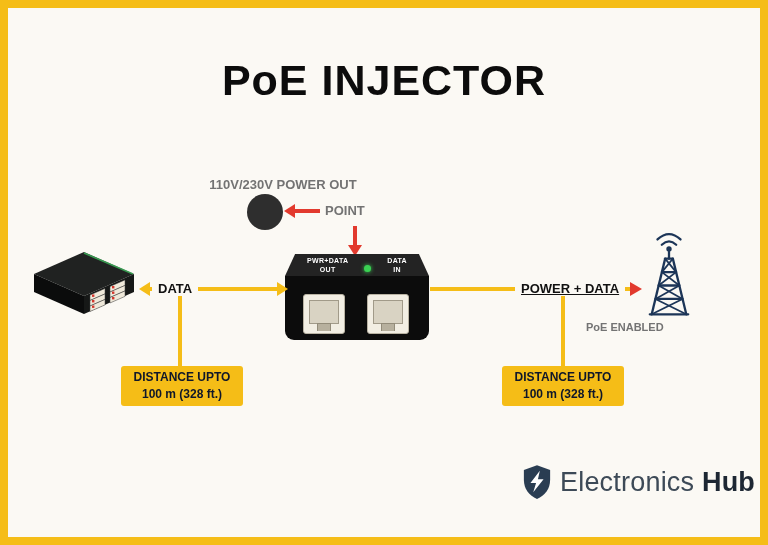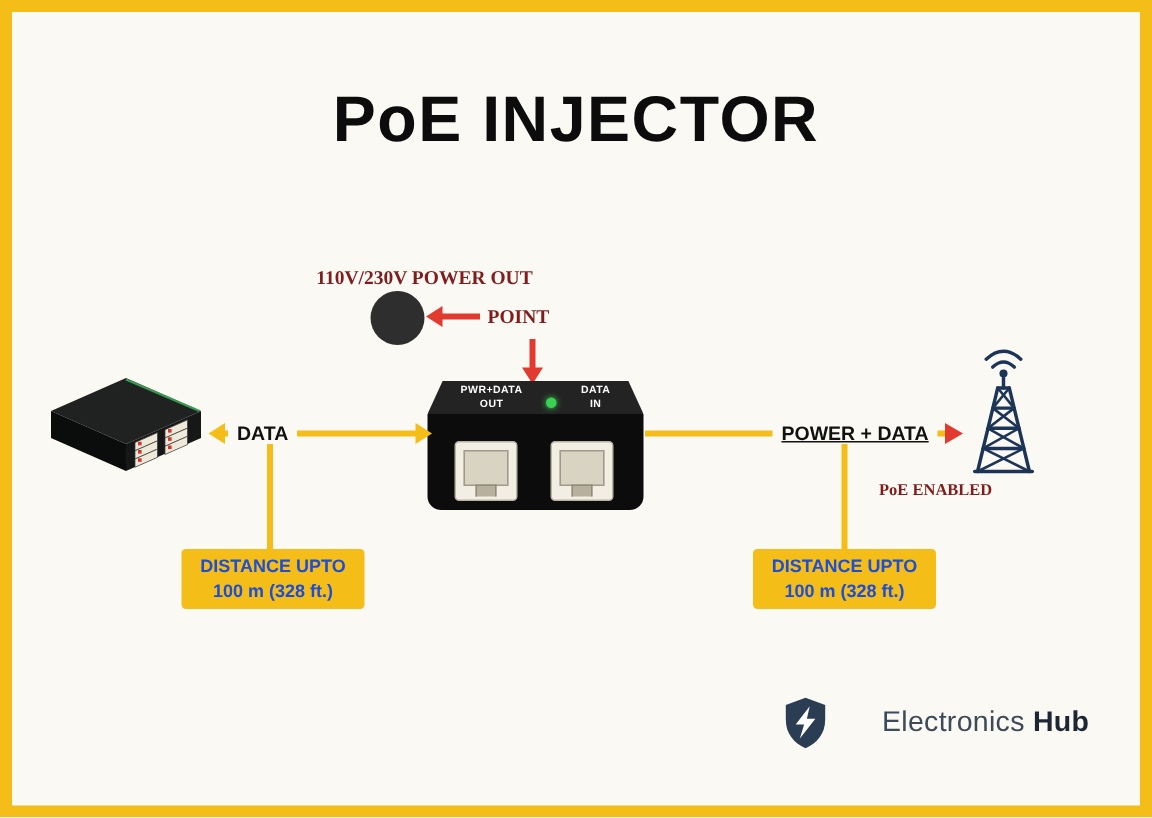--- a/index.html
+++ b/index.html
@@ -8,21 +8,21 @@
     --navy:#1C3557;
     --ink:#111111;
     --bg:#FBF9F4;
   }
   *{margin:0;padding:0;box-sizing:border-box;}
   body{background:#fff;font-family:"Liberation Sans","DejaVu Sans",sans-serif;color:var(--ink);}
   .stage{position:relative;width:768px;height:545px;background:var(--bg);overflow:hidden;padding-left:24px;}
   .frame{position:absolute;inset:0;border:8px solid var(--yellow);pointer-events:none;z-index:9;}
   .abs{position:absolute;}
   .title{left:0;right:0;top:56px;text-align:center;font-size:43px;font-weight:800;letter-spacing:1px;color:#0c0c0c;}
-  .lbl{font-weight:bold;color:#7f1d1d;font-family:Liberation Serif, serif;}
+  .lbl{font-weight:bold;color:#737373;}
   .power-out-label{left:167px;top:177px;width:232px;text-align:center;font-size:13px;}
   .power-circle{left:247px;top:194px;width:36px;height:36px;border-radius:50%;background:#2e2e2e;}
   .hline{height:4px;background:var(--yellow);}
   .vline{width:4px;background:var(--yellow);}
   .redline-h{left:294px;top:209px;width:26px;height:4px;background:var(--red);}
   .tri{width:0;height:0;}
   .tri-left-red{left:284px;top:204px;border-top:7px solid transparent;border-bottom:7px solid transparent;border-right:11px solid var(--red);}
   .power-label{left:325px;top:203px;font-size:13px;}
   .redline-v{left:353px;top:226px;width:4px;height:20px;background:var(--red);}
   .tri-down-red{left:348px;top:245px;border-left:7px solid transparent;border-right:7px solid transparent;border-top:11px solid var(--red);}
@@ -49,29 +49,29 @@
   .link-label{background:var(--bg);padding:0 6px;font-size:13px;font-weight:bold;z-index:3;}
   .data-label{left:152px;top:281px;}
   .pd-line{left:430px;top:287px;width:202px;}
   .tri-right-red{left:630px;top:282px;border-top:7px solid transparent;border-bottom:7px solid transparent;border-left:12px solid var(--red);}
   .pd-label{left:515px;top:281px;text-decoration:underline;}
 
   .vline-left{left:178px;top:289px;height:78px;}
   .vline-right{left:561px;top:289px;height:78px;}
   .dist-box{width:122px;height:40px;background:var(--yellow);border-radius:3px;
     display:flex;flex-direction:column;justify-content:center;align-items:center;
-    font-size:12px;font-weight:bold;line-height:1.45;color:#1d4ed8;z-index:4;}
+    font-size:12px;font-weight:bold;line-height:1.45;color:#0f172a;z-index:4;}
   .dist-left{left:121px;top:366px;}
   .dist-right{left:502px;top:366px;}
 
   .tower-svg{left:634px;top:226px;}
   .ap-label{left:586px;top:320px;width:165px;font-size:11px;line-height:1.3;}
 
   .logo{left:522px;top:464px;display:flex;align-items:center;gap:8px;}
-  .logo-text{font-size:19px;color:#3d4a57;letter-spacing:.2px;margin-left:28px;}
+  .logo-text{font-size:27px;color:#3d4a57;letter-spacing:.2px;}
   .logo-text b{color:#1d2733;font-weight:800;}
 </style>
 </head>
 <body>
 
 <div class="stage">
   <div class="frame"></div>
 
   <div class="abs title">PoE INJECTOR</div>
 

